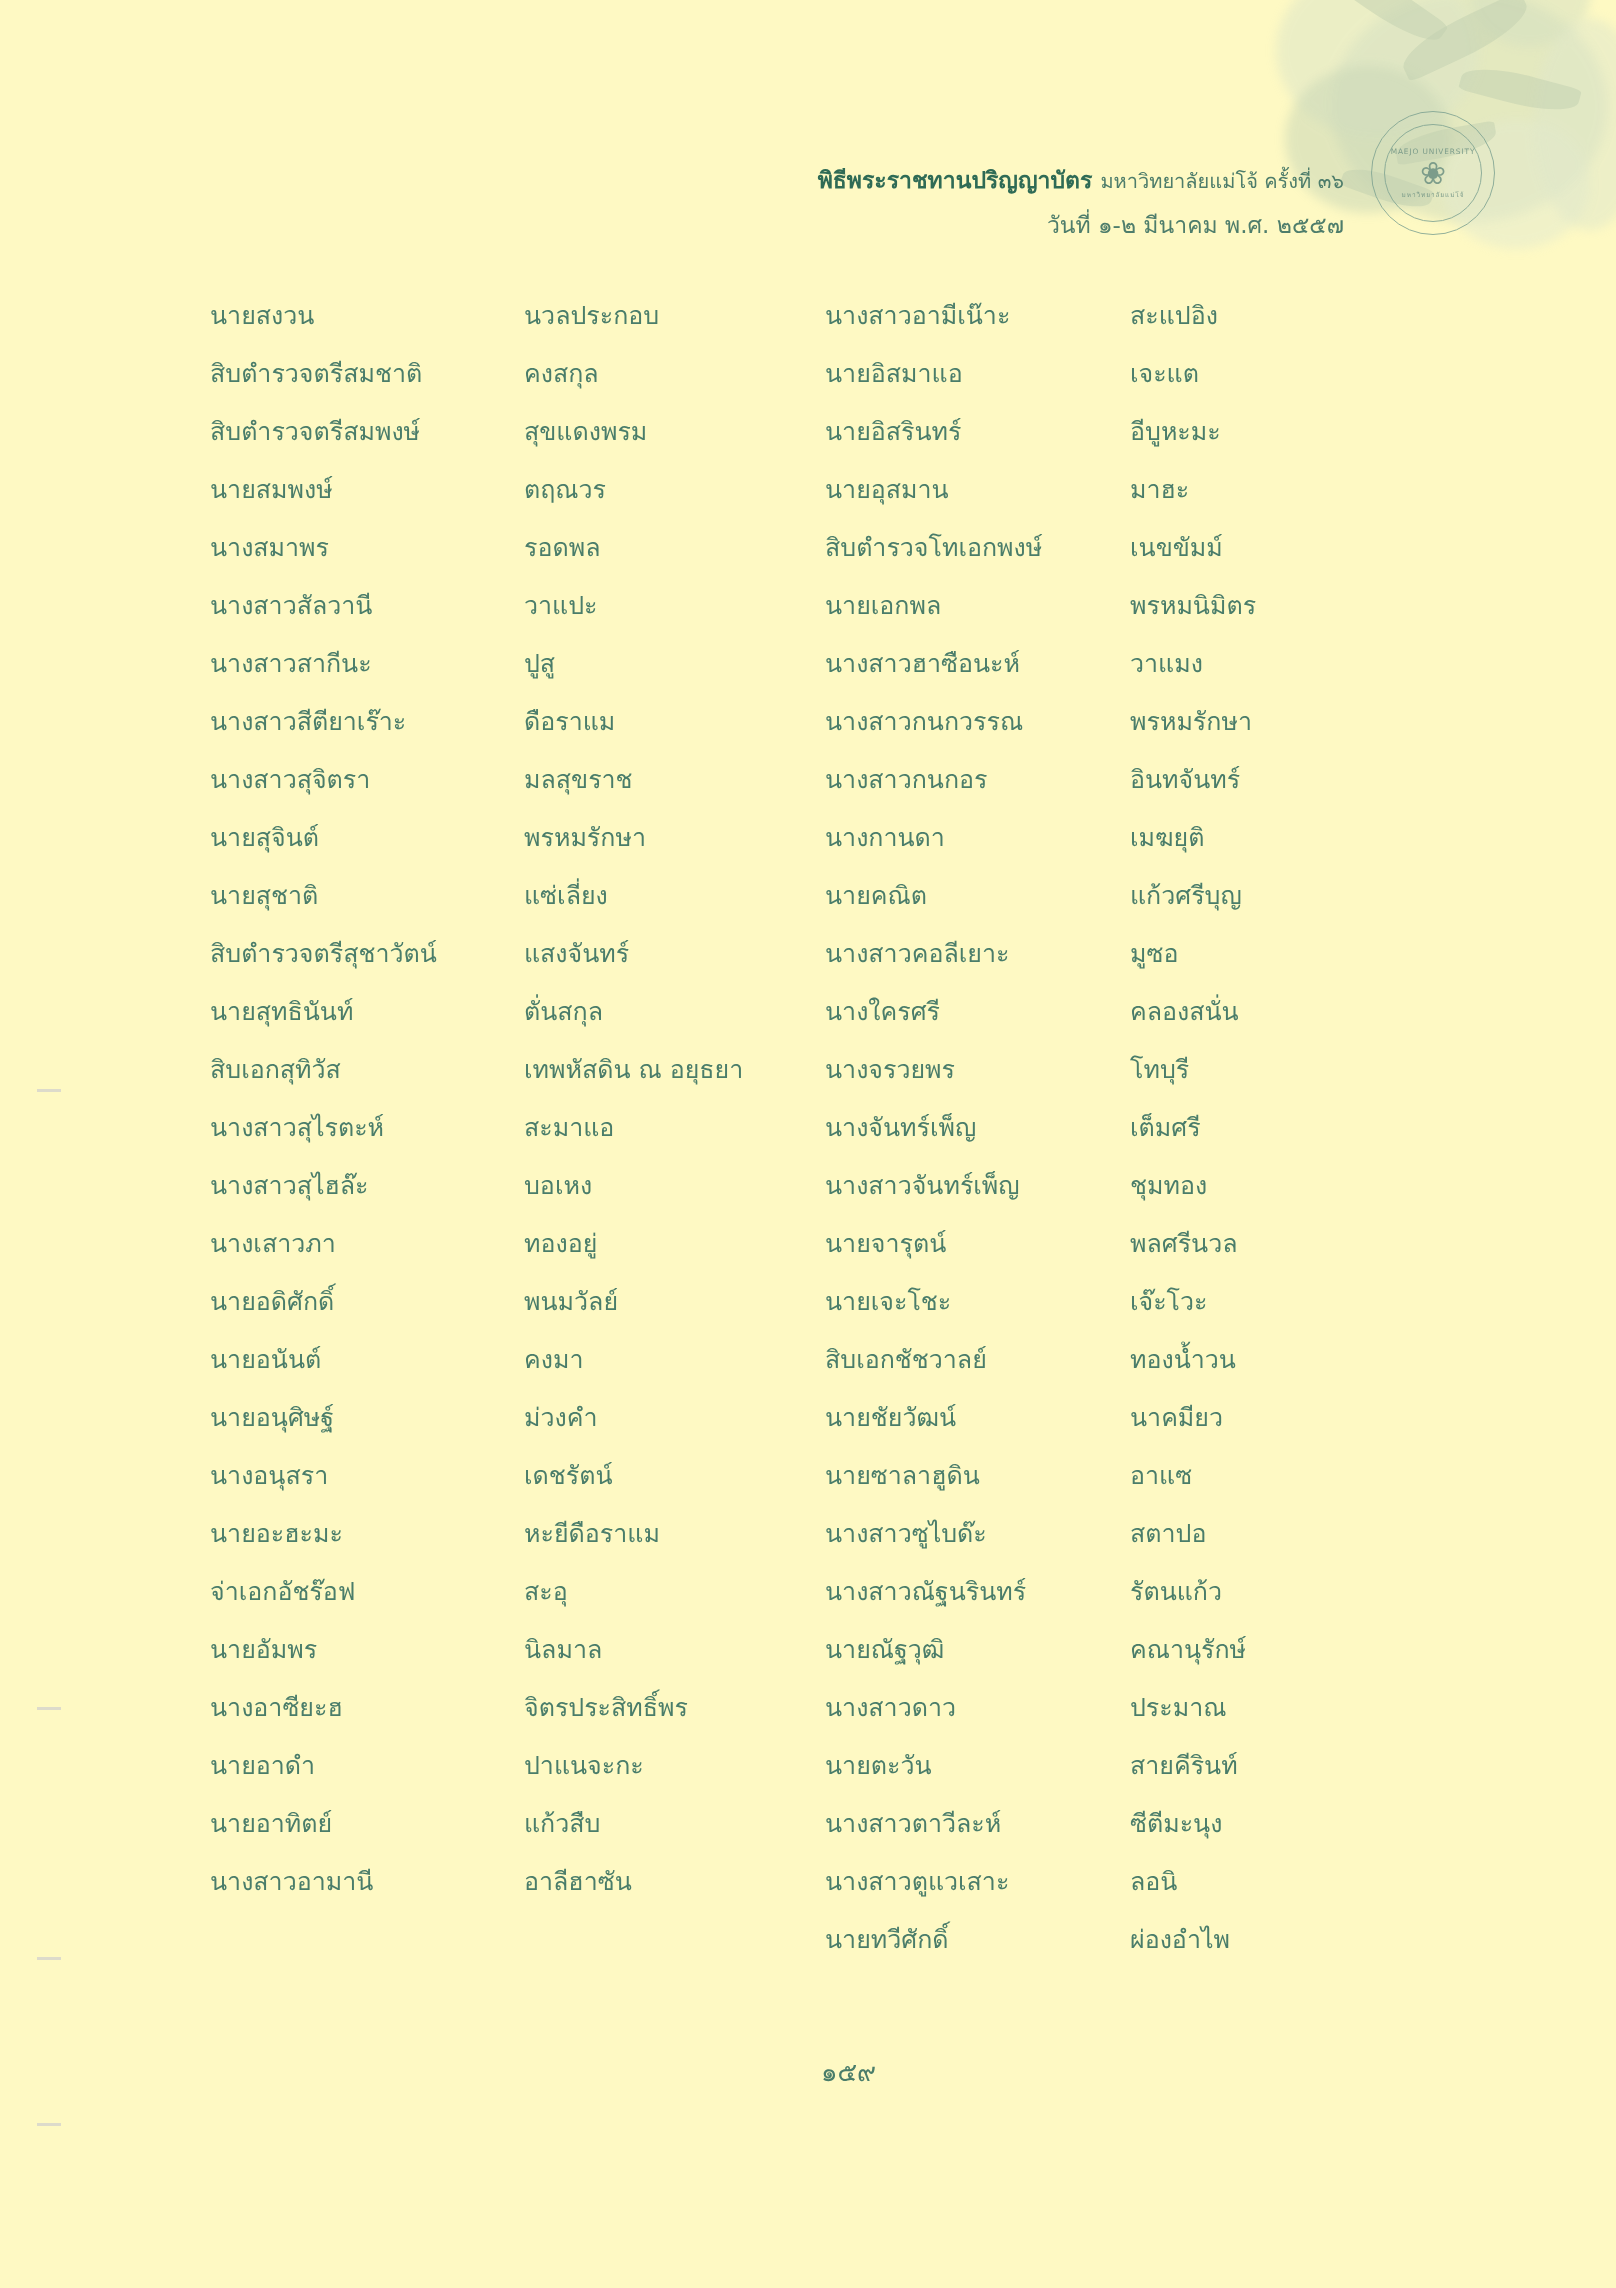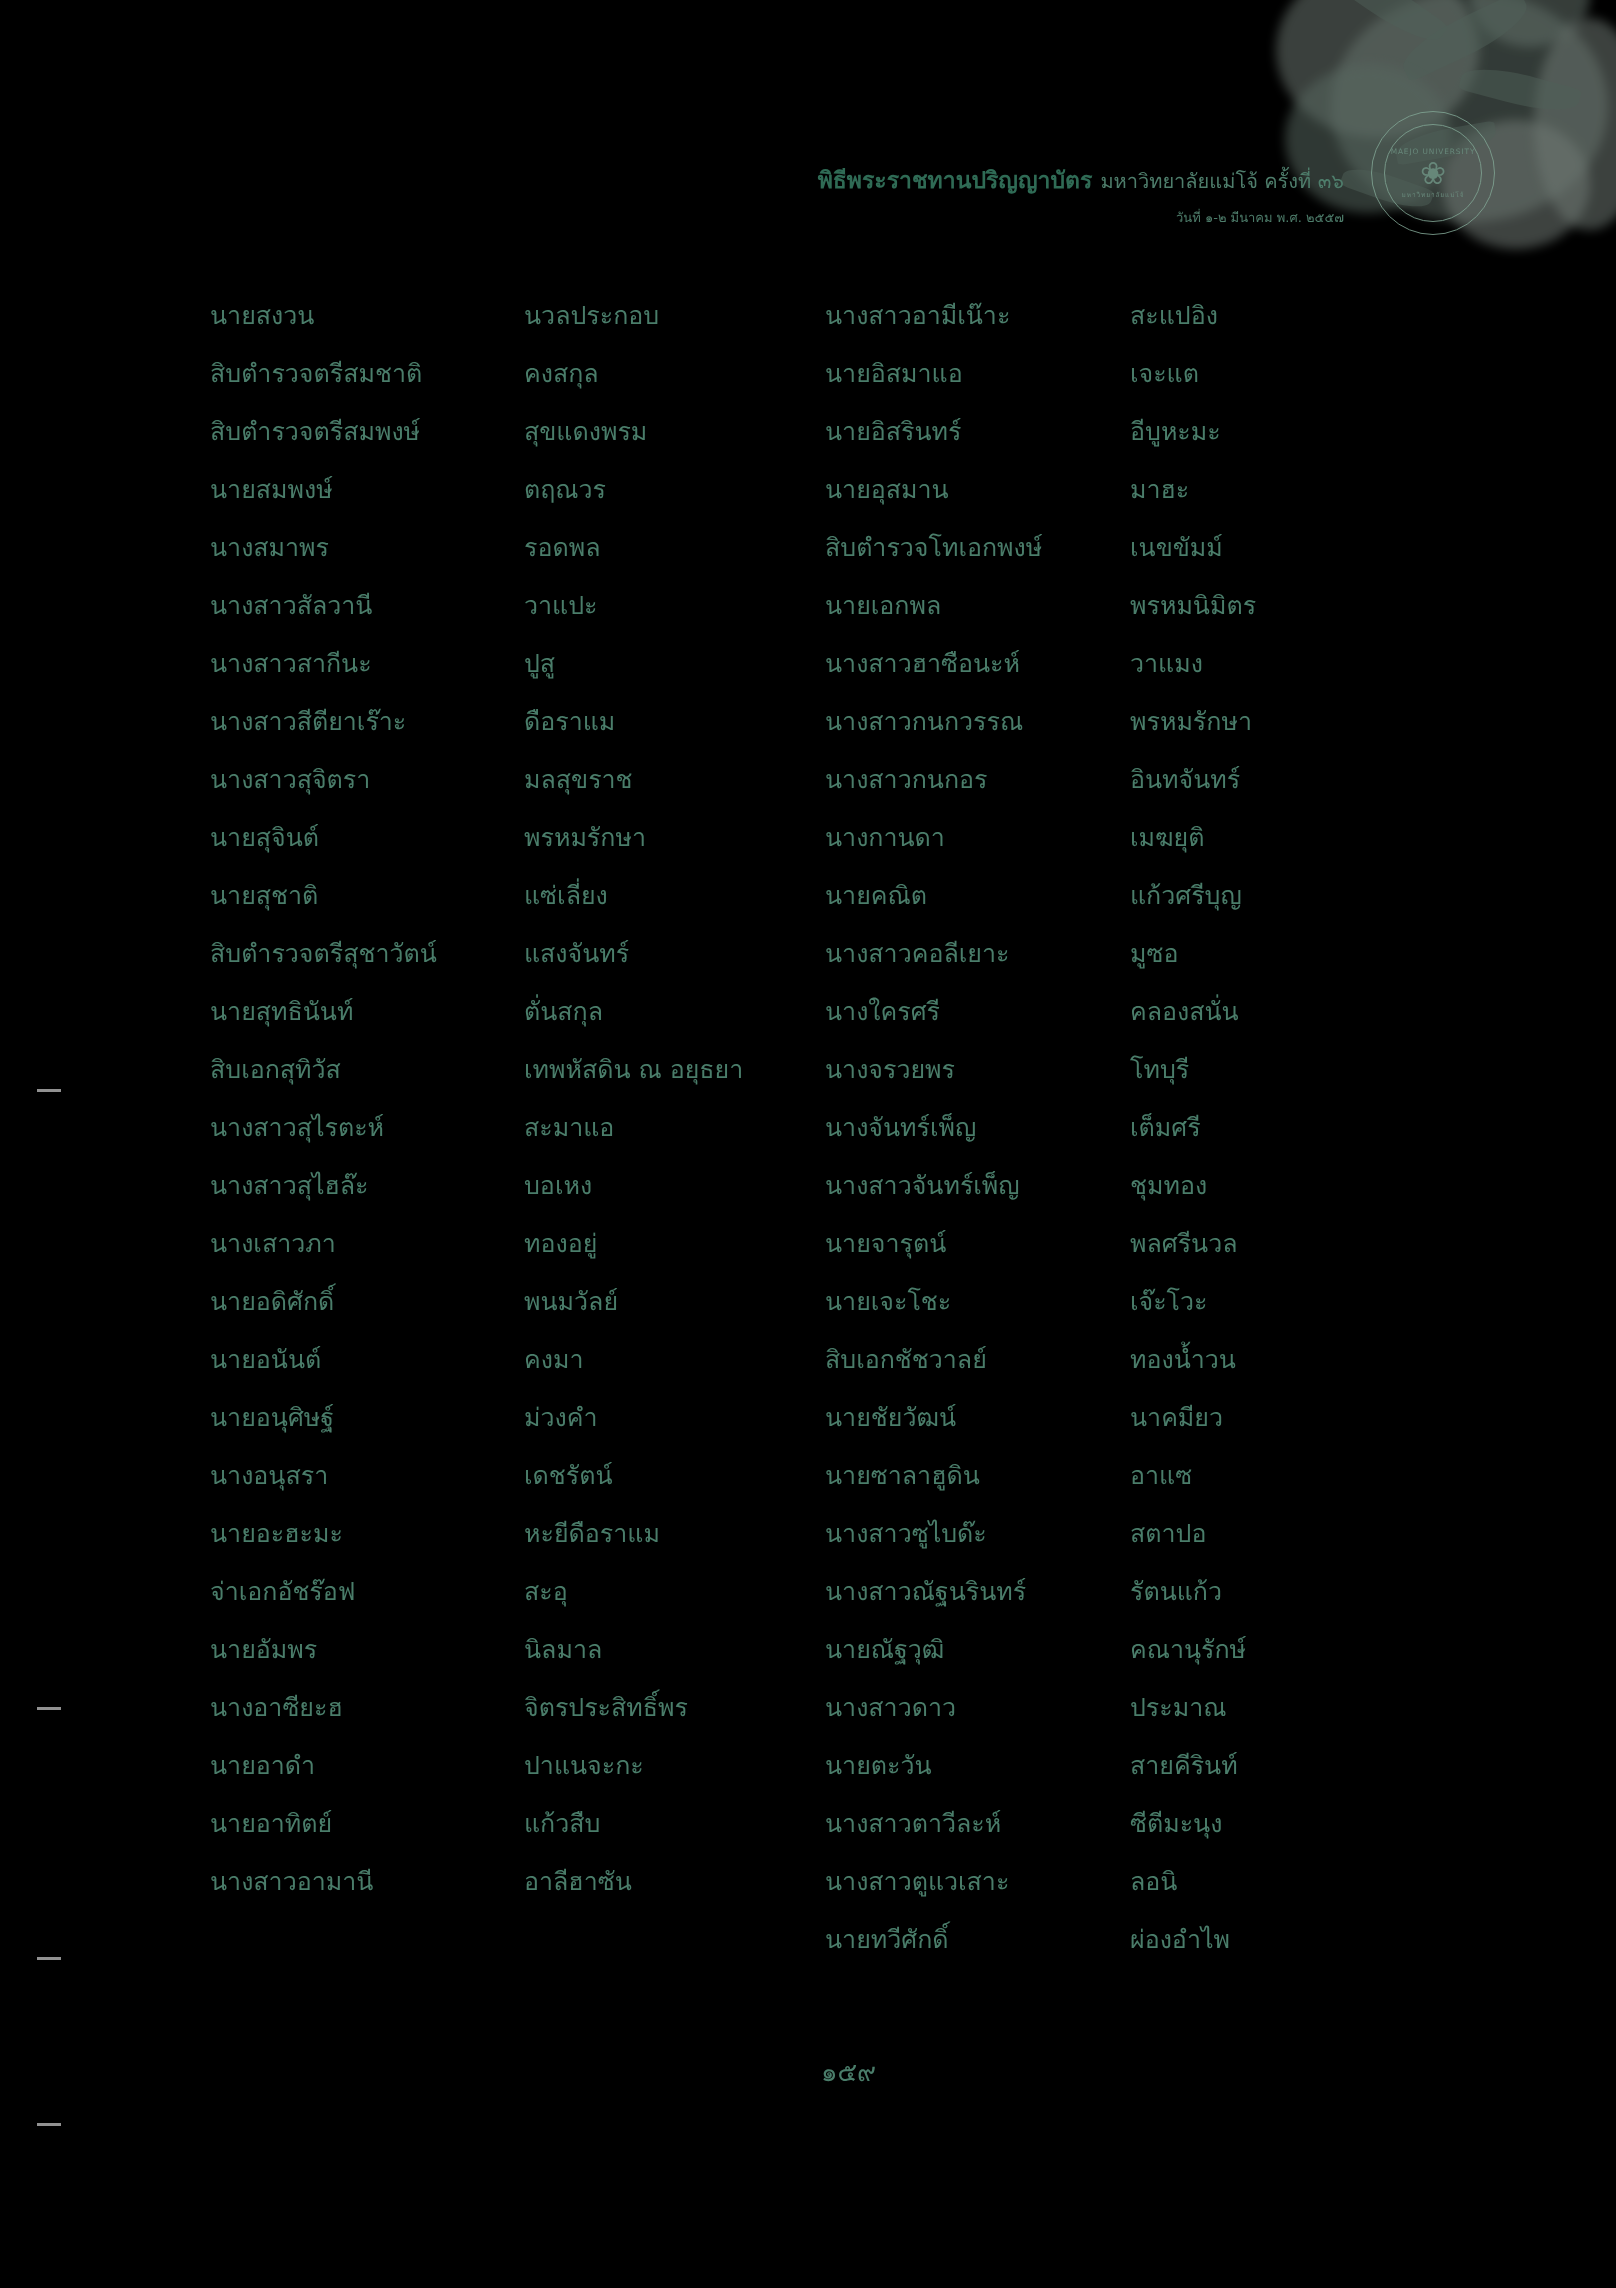--- a/index.html
+++ b/index.html
@@ -7,21 +7,21 @@
     padding: 0;
     background: #ffffff;
   }
   body {
     font-family: "DejaVu Sans", "Liberation Sans", sans-serif;
   }
   .page {
     position: relative;
     width: 1617px;
     height: 2289px;
-    background: #000000;
+    background: #fef9c3;
     overflow: hidden;
   }
 
   
   .foliage {
     position: absolute;
     top: -37px;
     right: -28px;
     width: 480px;
     height: 388px;
@@ -110,21 +110,21 @@
     color: #2f6b55;
     white-space: nowrap;
   }
   .header .title-line .sub {
     font-weight: normal;
     font-size: 20px;
     color: #4e7d6b;
   }
   .header .date-line {
     margin-top: 9.2px;
-    font-size: 13px;
+    font-size: 23px;
     color: #4e7d6b;
     white-space: nowrap;
   }
 
   
   .content {
     position: absolute;
     top: 295px;
     left: 210px;
     width: 1200px;

